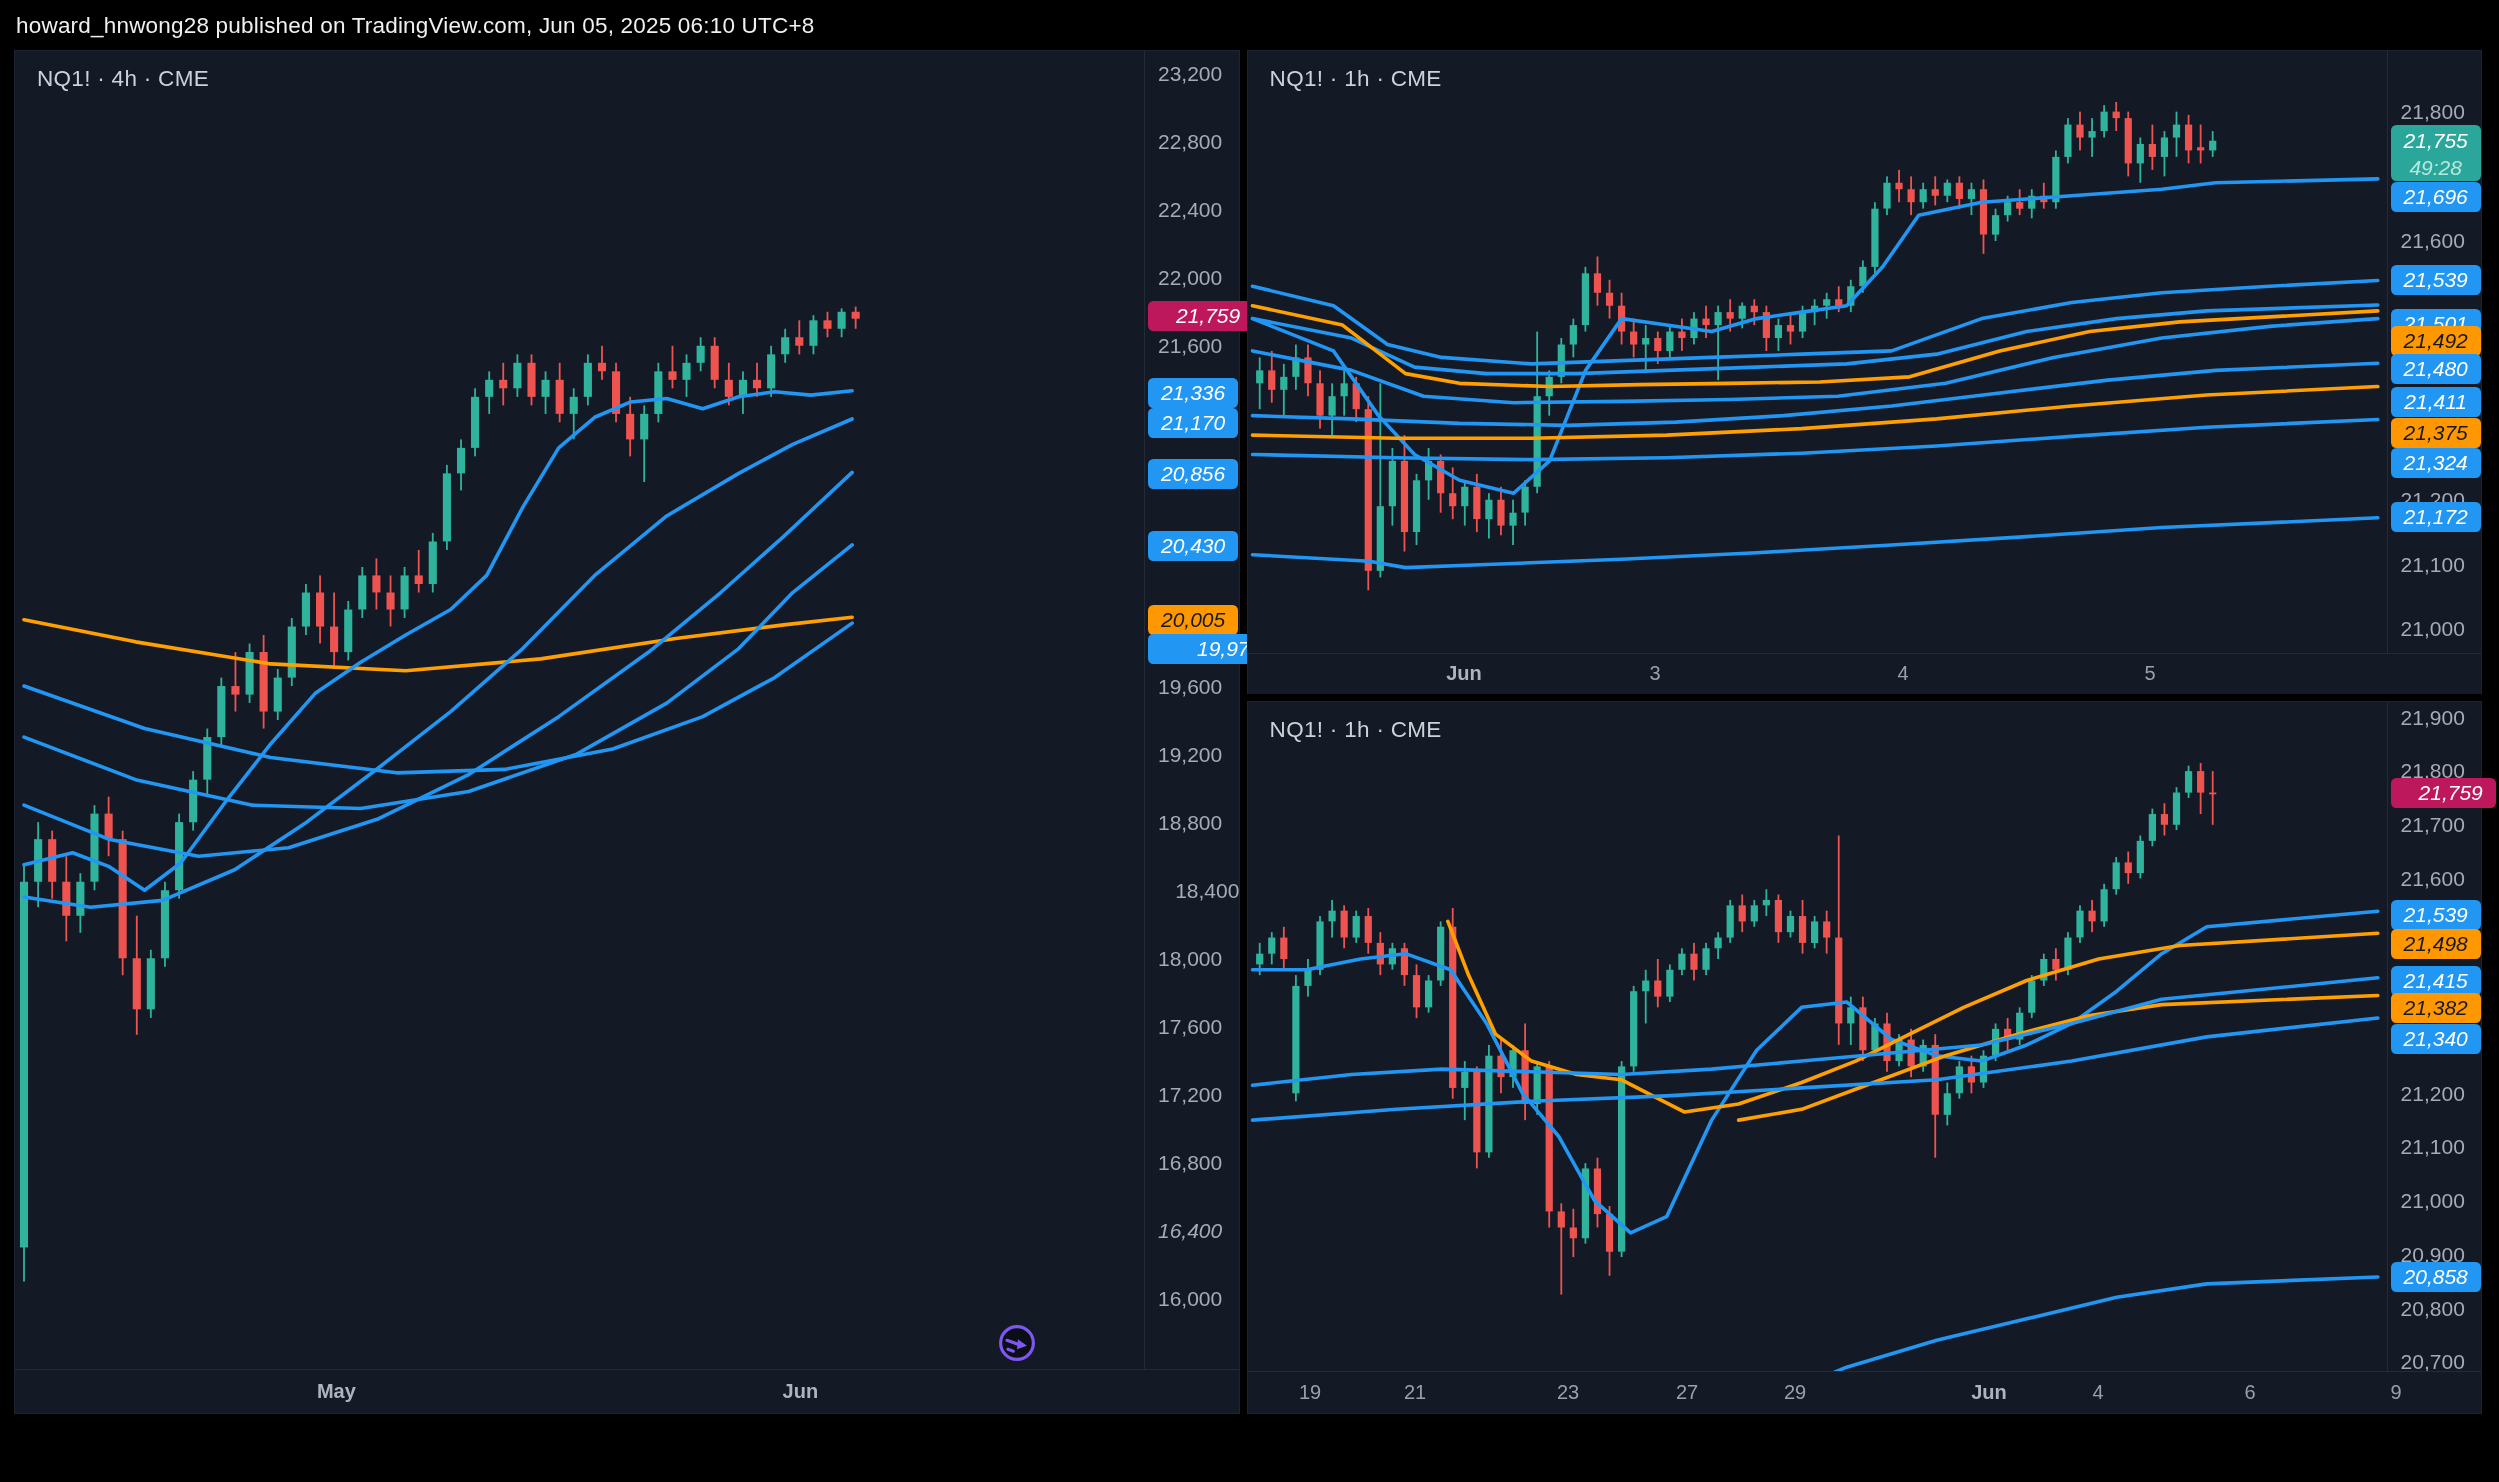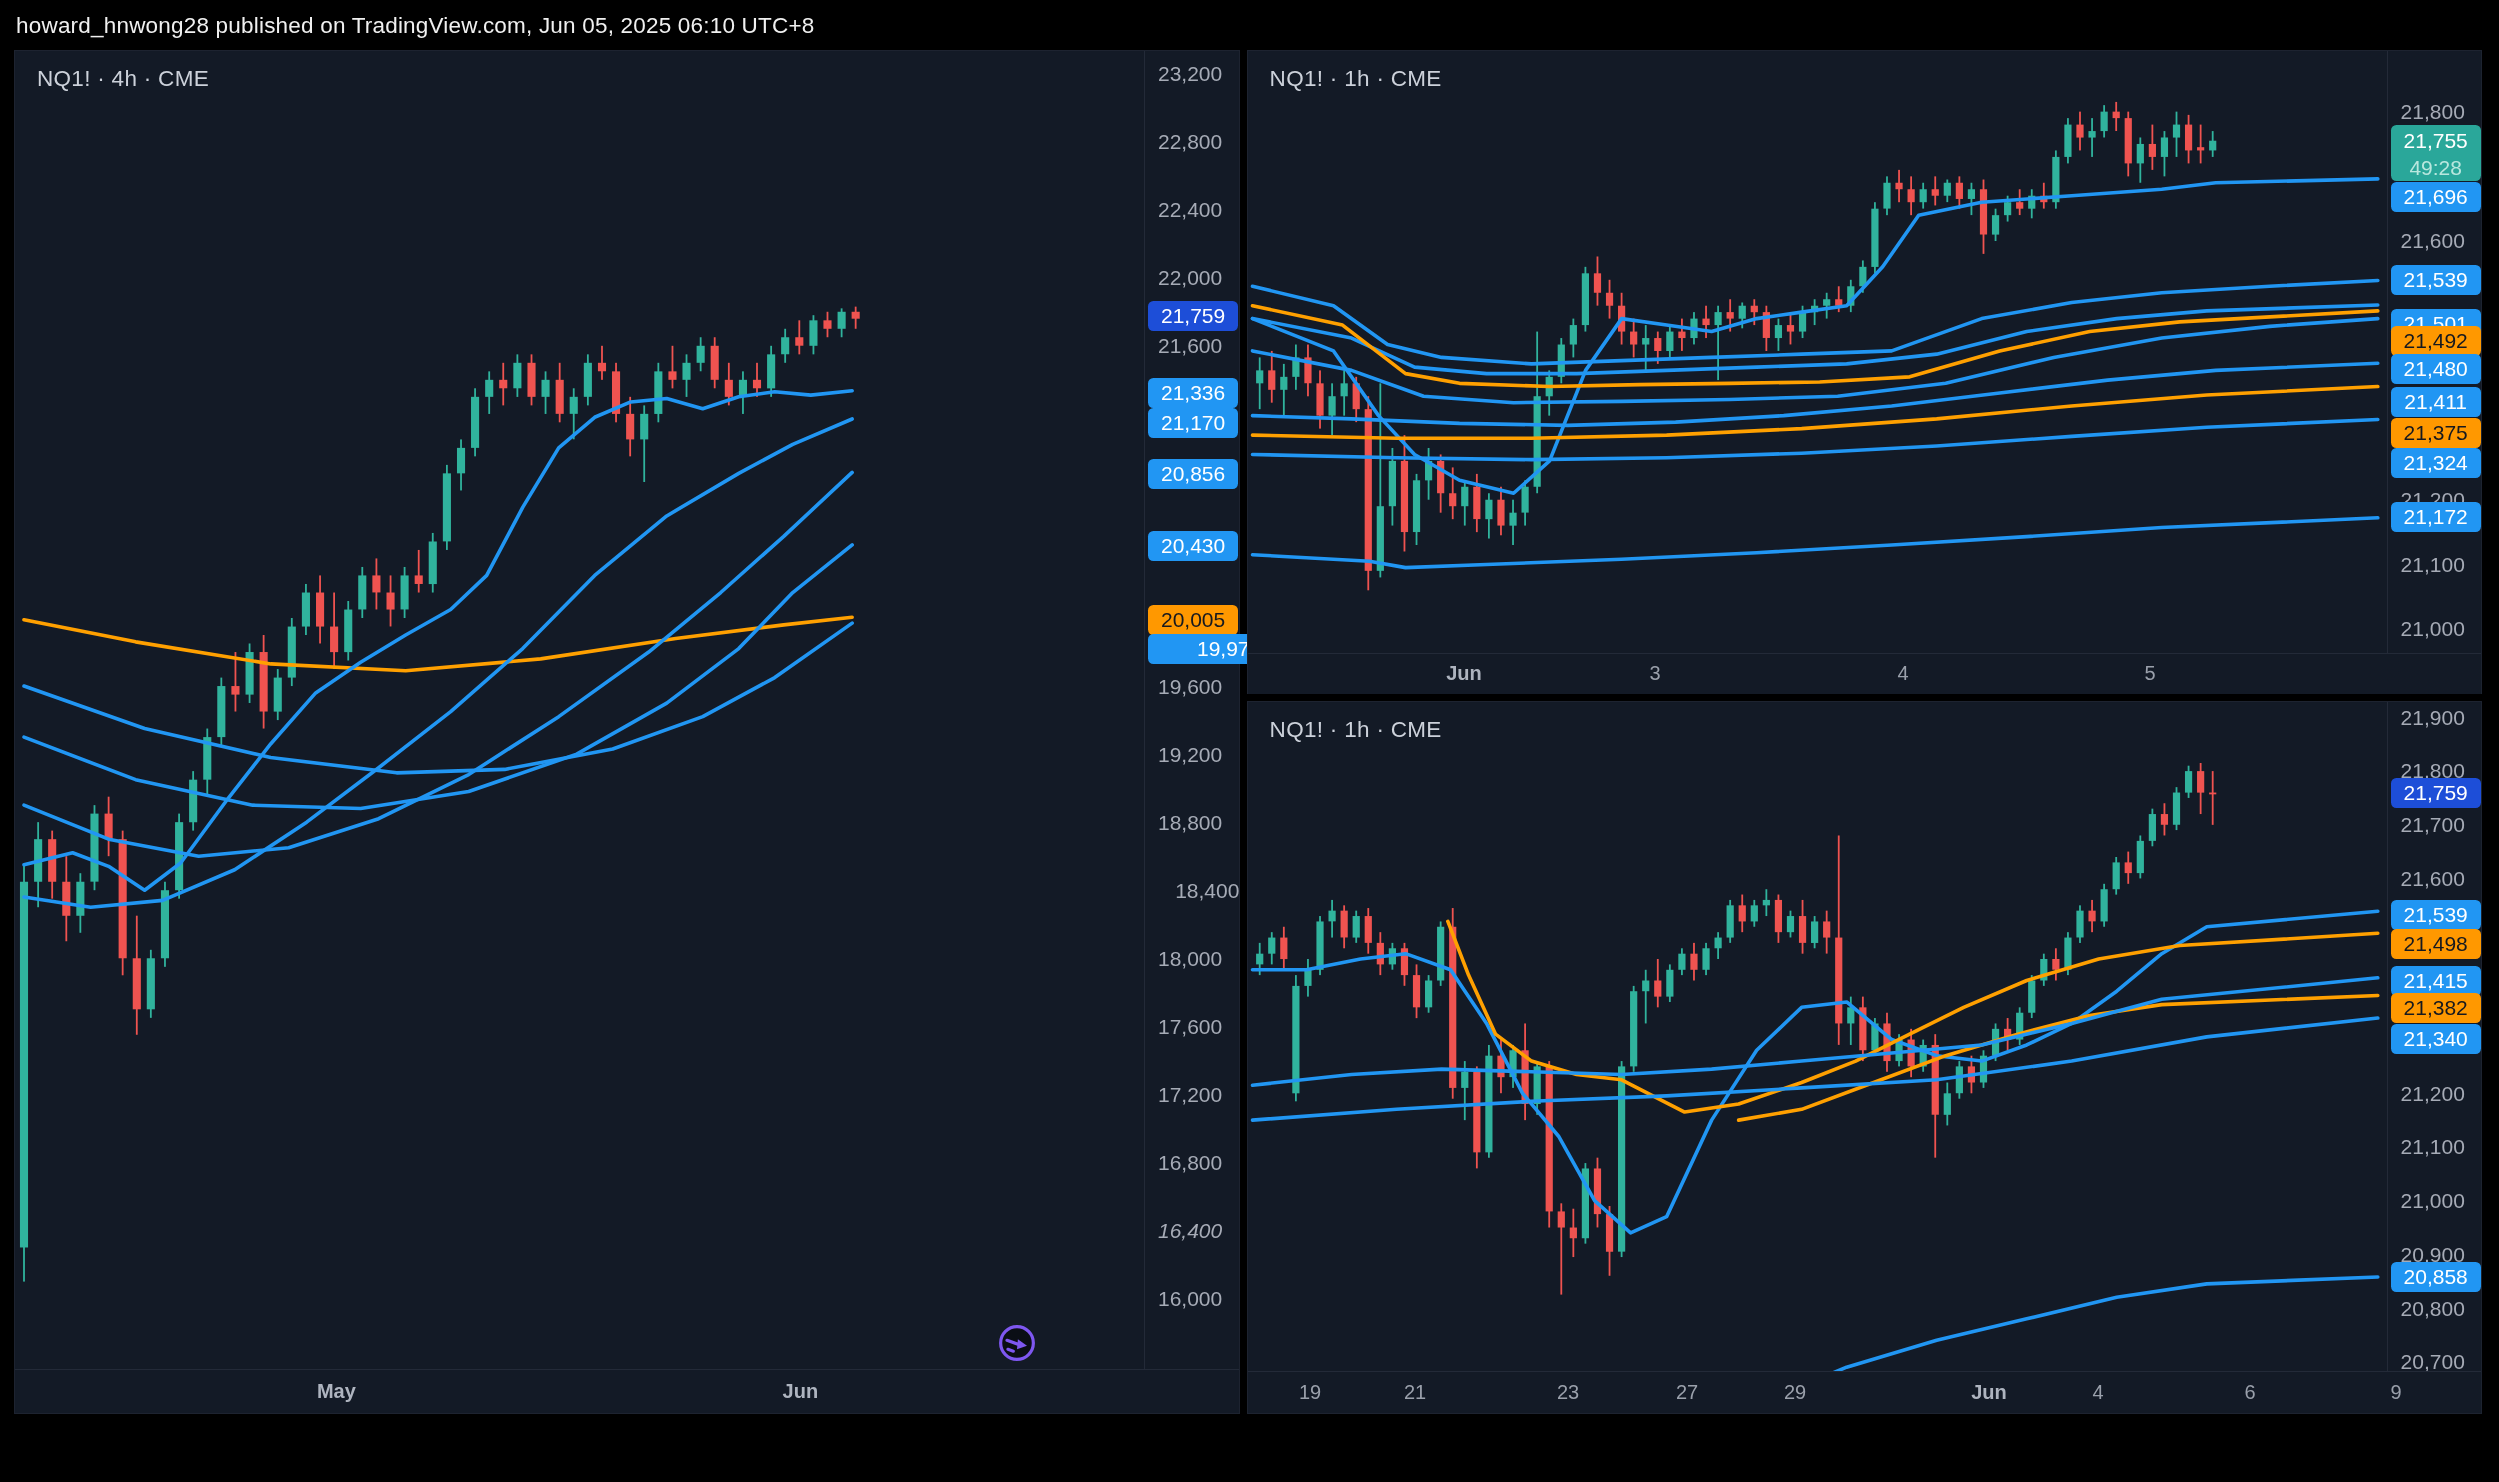--- a/index.html
+++ b/index.html
@@ -9,23 +9,23 @@
   #header{position:absolute;left:0;top:0;width:100%;height:50px;background:#000;}
   #header .txt{position:absolute;left:16px;top:12.6px;font-size:22.5px;font-weight:500;color:#f0f0f0;letter-spacing:0.2px;}
   
   .pane{position:absolute;background:#131a26;border:0.9px solid #1d2330;box-sizing:border-box;}
   .pane .title{position:absolute;left:21.6px;top:15.3px;font-size:22.5px;color:#ccd1da;z-index:5;letter-spacing:0.3px;}
   .pane svg.plot{position:absolute;left:0;top:0;display:block;}
   .pane .axis{position:absolute;top:0;border-left:0.9px solid #232a38;box-sizing:border-box;}
   .axis-label{position:absolute;left:0;width:100%;text-align:left;padding-left:12.6px;box-sizing:border-box;
               font-size:21px;color:#a6abb6;height:25px;line-height:25px;}
   .tag{position:absolute;left:2.7px;width:90px;border-radius:5.4px;text-align:center;
-       font-size:21px;line-height:30px;height:30px;font-weight:500;}
+       font-size:21px;line-height:30px;height:30px;font-weight:500;font-style:italic;}
   .tag.blue{background:#2196f3;color:#fff;}
-  .tag.red{background:#1d4ed8;color:#fff;}
+  .tag.red{background:#be185d;color:#fff;padding-left:15px;}
   .tag.orange{background:#ff9800;color:#16191f;}
   .tag.green{background:#2aa79a;color:#fff;height:56px;line-height:27px;padding-top:1.8px;box-sizing:border-box;}
   .tag .cd{display:block;color:#b9e7de;font-weight:400;}
   .timeaxis{position:absolute;left:0;width:100%;border-top:0.9px solid #232a38;box-sizing:border-box;background:#131a26;}
   .time-label{position:absolute;transform:translateX(-50%);font-size:20px;color:#9aa0ab;top:50%;margin-top:-12.6px;height:25px;line-height:25px;}
   .time-label.strong{font-weight:700;color:#aeb4bf;}
   
   #pubicon{position:absolute;left:982px;top:1272px;width:40px;height:40px;z-index:6;}
   
   #footer{position:absolute;left:0;top:1416px;width:100%;height:56px;background:#212121;}

